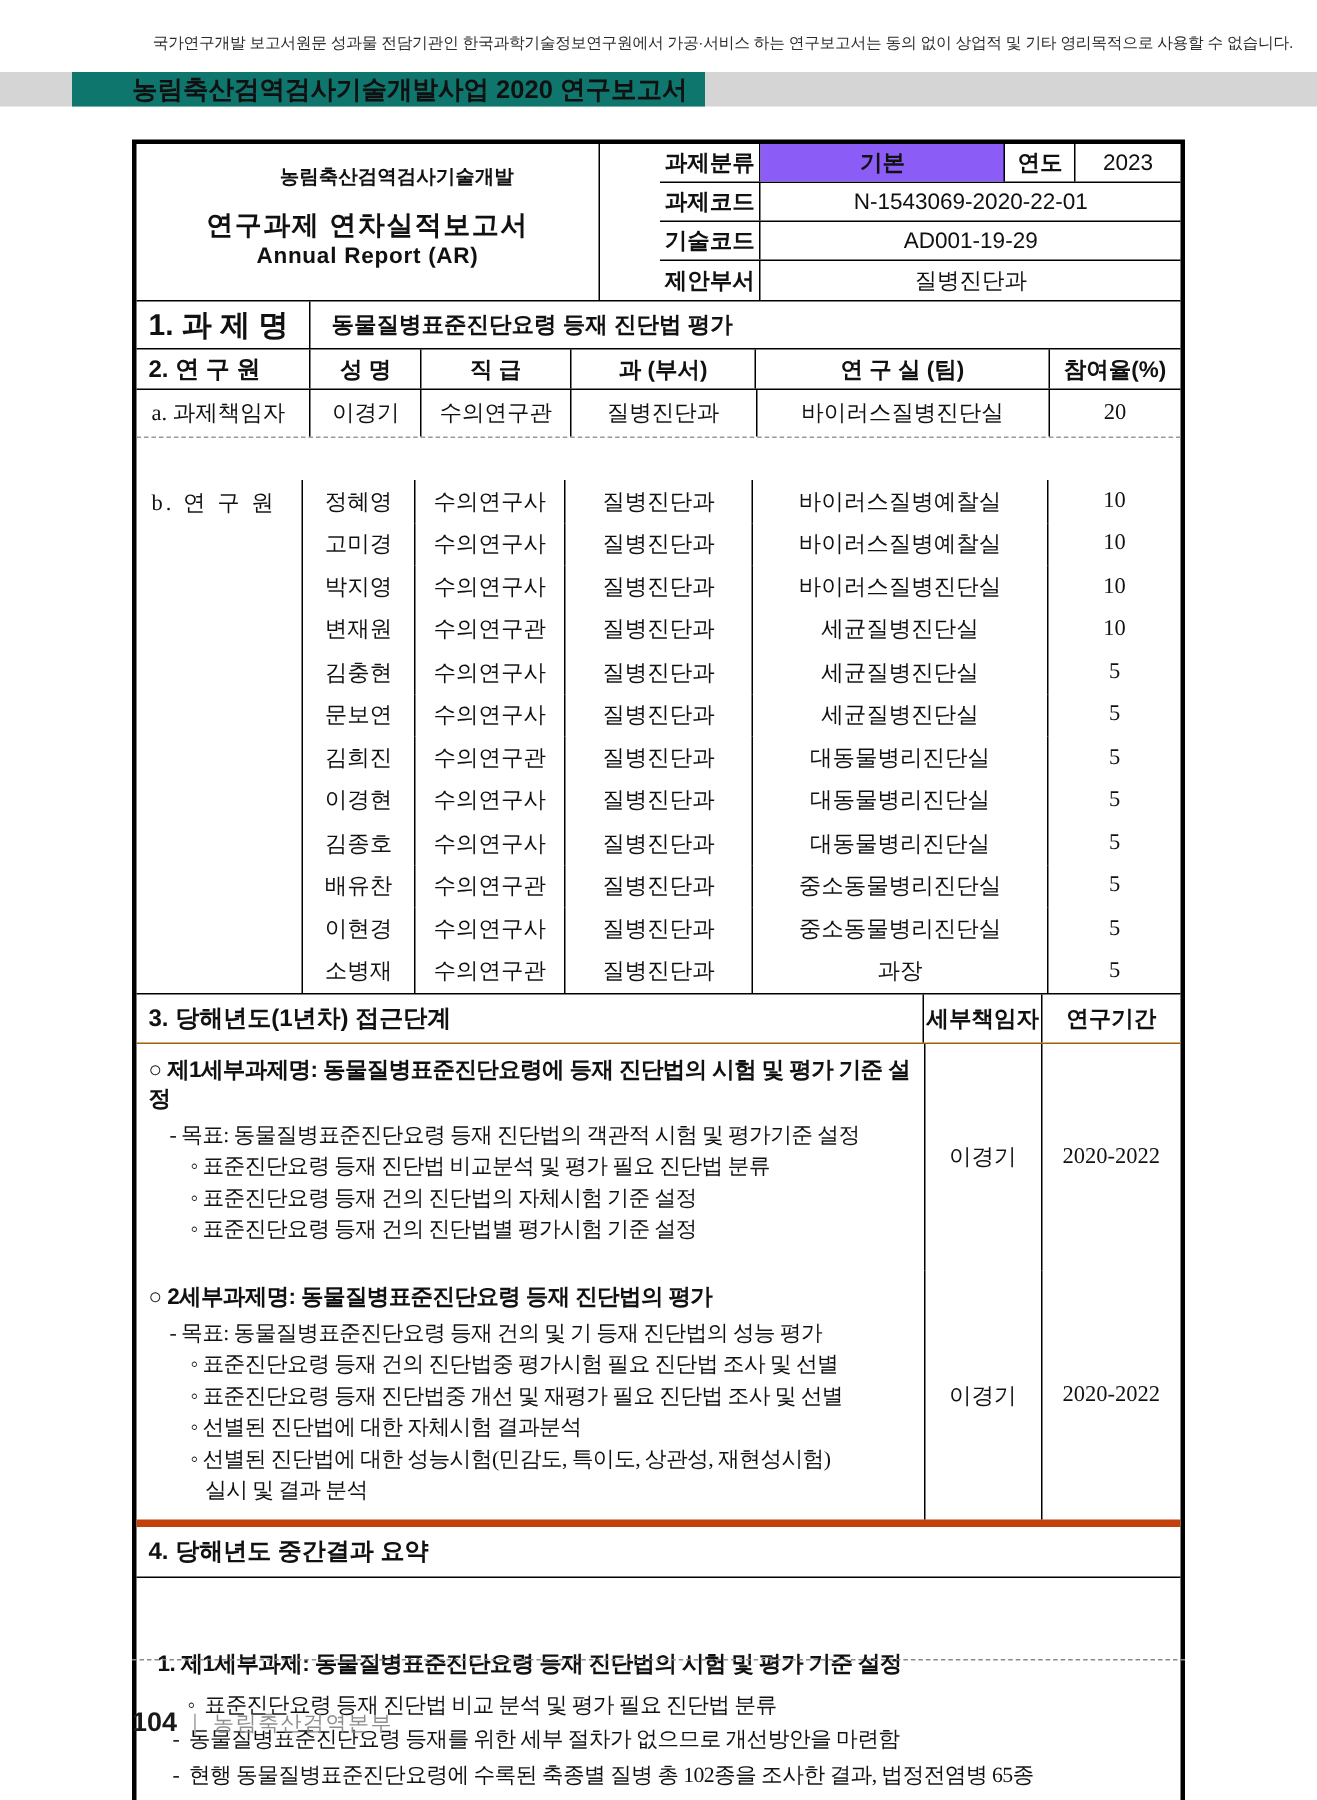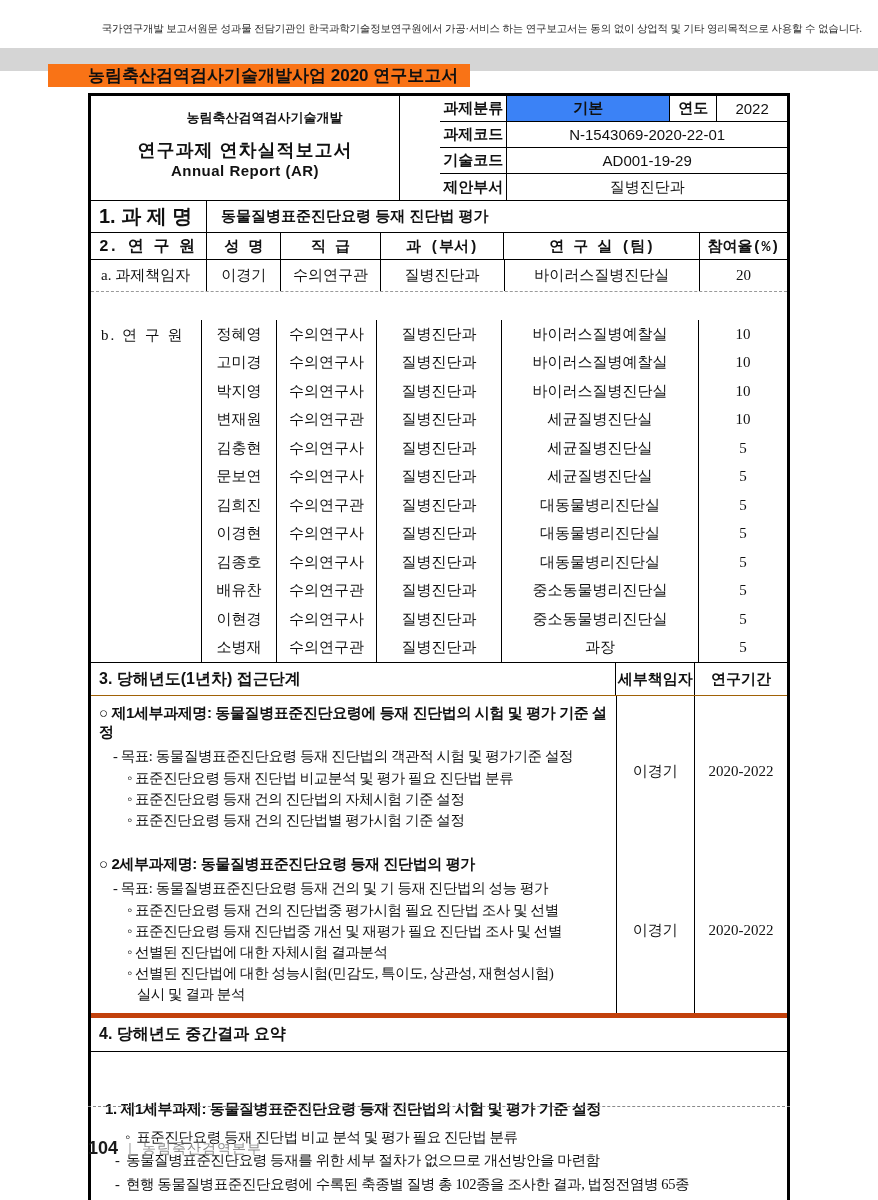--- a/index.html
+++ b/index.html
@@ -12,21 +12,21 @@
 
   
   .disclaimer {
     position:absolute; top:22px; right:16px; font-size:10.5px; color:#2b2b2b;
     font-family:"Liberation Sans","DejaVu Sans",sans-serif; letter-spacing:-0.2px;
   }
 
   
   .banner { position:absolute; top:48px; left:0; width:878px; height:23px; background:#d5d5d5; }
   .banner-title-box {
-    position:absolute; left:48px; top:16px; height:23px; background:#f97316;
+    position:absolute; left:48px; top:0; height:23px; background:#0f766e;
     display:flex; align-items:center; padding:0 12px 0 40px;
   }
   .banner-title {
     font-family:"Liberation Sans","DejaVu Sans",sans-serif;
     font-weight:bold; font-size:17px; color:#101010; white-space:nowrap;
   }
 
   
   .doc-table {
     position:absolute; left:88px; top:93px; width:702px;
@@ -56,21 +56,21 @@
              font-family:"Liberation Sans","DejaVu Sans",sans-serif; }
 
   
   .s2-head { height:27px; border-bottom:1px solid #000; font-weight:bold; }
   .col-label { width:117px; }
   .col-name  { width:75px; }
   .col-rank  { width:100px; }
   .col-dept  { width:125px; }
   .col-lab   { width:197px; }
   .col-rate  { width:88px; }
-  .s2-head .cell { font-size:15px; font-family:Liberation Mono, monospace; }
+  .s2-head .cell { font-size:15px; font-family:Liberation Sans, sans-serif; }
   .s2-head .col-label { justify-content:flex-start; padding-left:8px; font-size:16px; }
   .pi-row { height:32px; border-bottom:1px dashed #9a9a9a; font-size:15px; }
   .pi-row .col-label { justify-content:flex-start; padding-left:10px; }
   .members { display:flex; border-bottom:1px solid #000;margin-top:28px; }
   .members .col-label { align-items:flex-start; padding:6px 0 0 10px; font-size:15px;
                         border-right:1px solid #000; letter-spacing:2px; }
   .member-rows { display:flex; flex-direction:column; width:585px; }
   .m-row { display:flex; height:28.5px; font-size:15px; }
   .m-row .cell { height:100%; }
 
@@ -129,23 +129,23 @@
 
   <div class="head-block">
     <div class="head-title sans">
       <div class="t1">농림축산검역검사기술개발</div>
       <div class="t2">연구과제 연차실적보고서</div>
       <div class="t3">Annual Report (AR)</div>
     </div>
     <div class="head-fields sans">
       <div class="hf-row">
         <div class="cell c-center br hf-label">과제분류</div>
-        <div class="cell c-center br" style="width:182px; background:#3b82f6; font-weight:bold;">기본</div>
+        <div class="cell c-center br" style="width:182px; background:#8b5cf6; font-weight:bold;">기본</div>
         <div class="cell c-center br" style="width:52px; font-weight:bold;">연도</div>
-        <div class="cell c-center" style="width:78px;">2022</div>
+        <div class="cell c-center" style="width:78px;">2023</div>
       </div>
       <div class="hf-row">
         <div class="cell c-center br hf-label">과제코드</div>
         <div class="cell c-center" style="width:312px;">N-1543069-2020-22-01</div>
       </div>
       <div class="hf-row">
         <div class="cell c-center br hf-label">기술코드</div>
         <div class="cell c-center" style="width:312px;">AD001-19-29</div>
       </div>
       <div class="hf-row">

